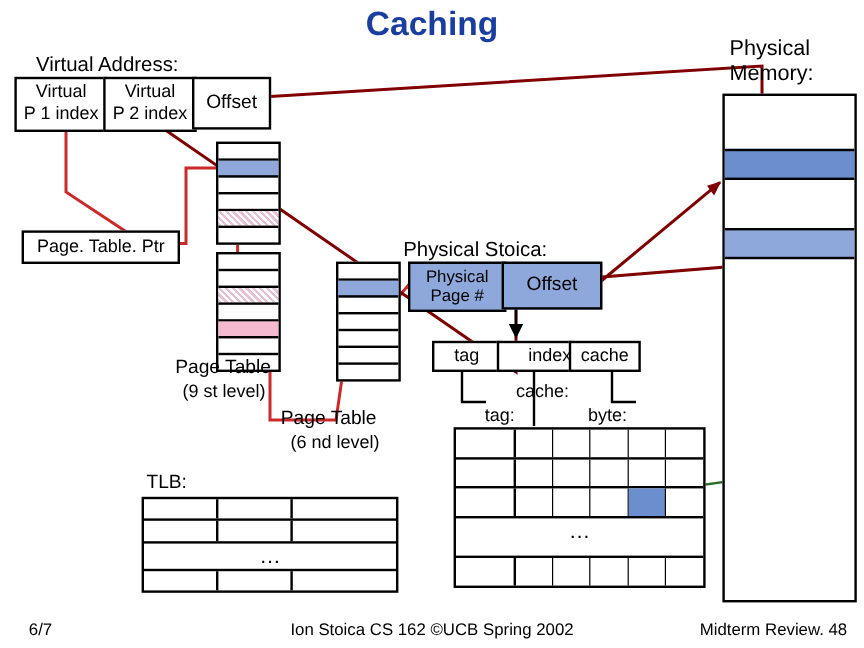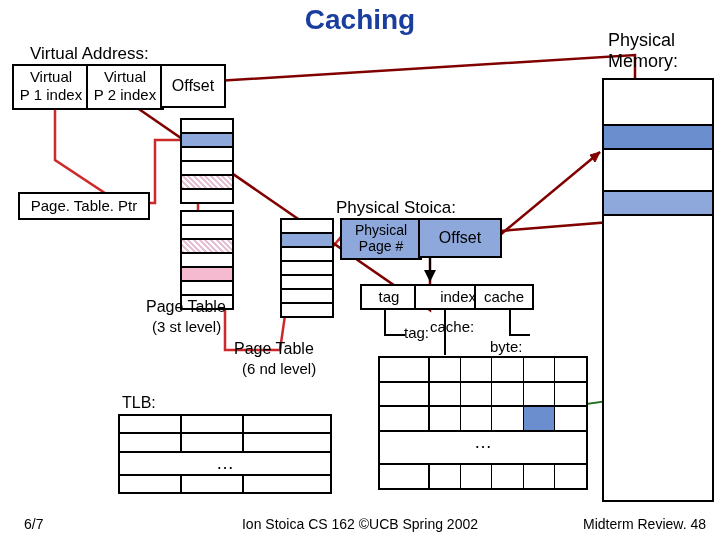--- a/index.html
+++ b/index.html
@@ -86,21 +86,21 @@
 <div class="tbl" style="left:180px; top:210px; width:50px;">
   <div class="row"></div>
   <div class="row"></div>
   <div class="row hatch"></div>
   <div class="row"></div>
   <div class="row pink-cell"></div>
   <div class="row"></div>
   <div class="row"></div>
 </div>
 <div class="label" style="left:146px; top:298px; font-size:16px;">Page Table</div>
-<div class="label small" style="left:152px; top:318px;">(3 st level)</div>
+<div class="label small" style="left:152px; top:318px;">(9 st level)</div>
 
 <div class="tbl" style="left:280px; top:218px; width:50px;">
   <div class="row"></div>
   <div class="row blue-cell"></div>
   <div class="row"></div>
   <div class="row"></div>
   <div class="row"></div>
   <div class="row"></div>
   <div class="row"></div>
 </div>
@@ -120,21 +120,21 @@
   <span>tag</span>
 </div>
 <div class="box" style="left:414px; top:284px; width:60px; height:22px; text-align:right; font-size:15px; line-height:22px;">
   <span>index</span>
 </div>
 <div class="box" style="left:474px; top:284px; width:56px; height:22px; text-align:center; font-size:15px; line-height:22px;">
   <span>cache</span>
 </div>
 
 <div class="label small" style="left:430px; top:318px;">cache:</div>
-<div class="label small" style="left:404px; top:324px;">tag:</div>
+<div class="label small" style="left:404px; top:338px;">tag:</div>
 <div class="label small" style="left:490px; top:338px;">byte:</div>
 
 <div class="box" style="left:378px; top:356px; width:206px; height:130px;">
   <div style="display:flex; height:100%; flex-direction:column;">
     <div style="flex:1; display:flex;">
       <div style="width:48px;"></div>
       <div style="flex:1; display:grid; grid-template-columns:repeat(5,1fr); border-left:2px solid #000;">
         <div style="border-right:1px solid #000;"></div>
           <div style="border-right:1px solid #000;"></div>
           <div style="border-right:1px solid #000;"></div>

